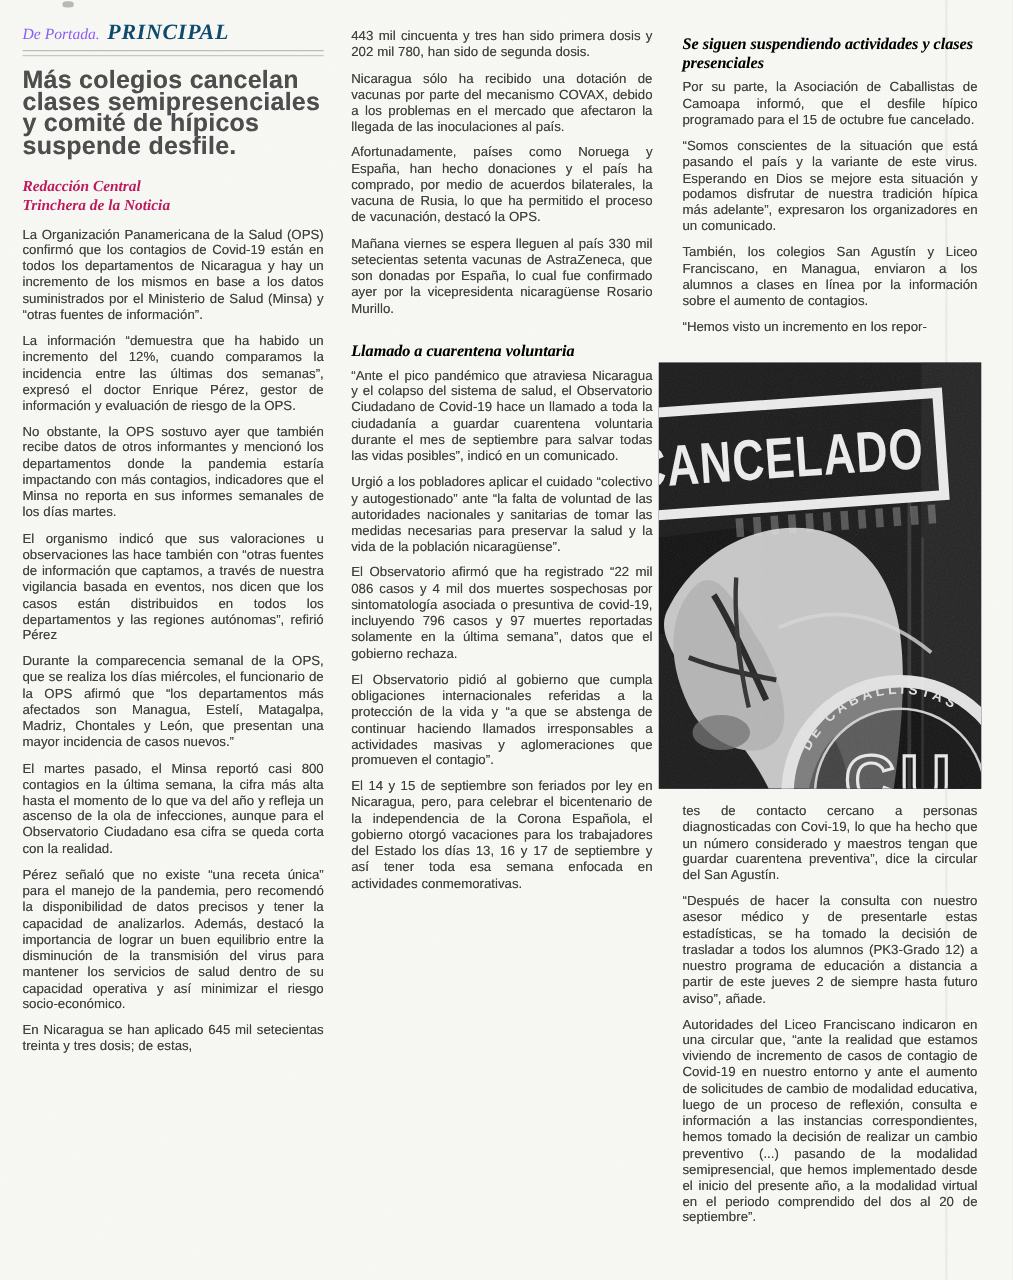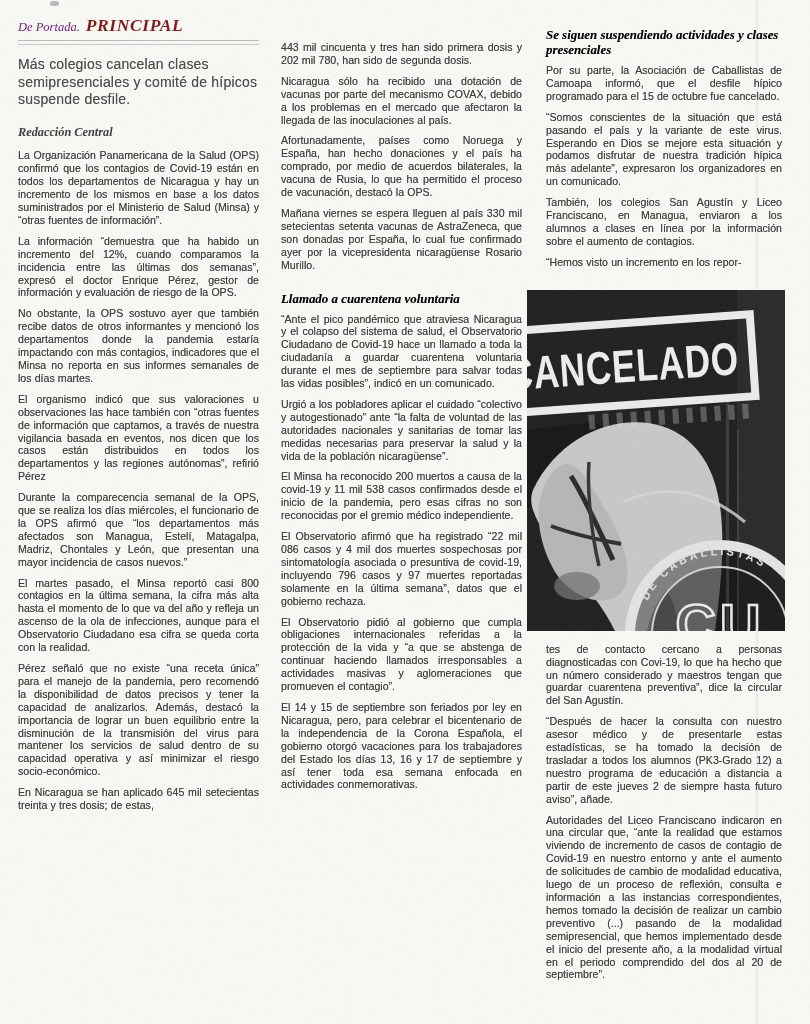--- a/index.html
+++ b/index.html
@@ -3,33 +3,33 @@
 <meta charset="utf-8">
 <style>
   html,body{margin:0;padding:0;background:#e9e9e6;}
   .page{
     position:relative;width:810px;height:1024px;margin:0 auto;
     background:#f8f8f5;overflow:hidden;
     font-family:"Liberation Sans",sans-serif;color:#3d3d3d;
   }
   .col{position:absolute;top:0;box-sizing:border-box;}
   .col-left{left:18px;width:241px;padding-top:16px;}
-  .col-mid{left:281px;width:241px;padding-top:41px;}
+  .col-mid{left:281px;width:241px;padding-top:23px;}
   .col-right{left:546px;width:236px;padding-top:26px;}
 
   .kicker{display:flex;align-items:baseline;gap:6px;white-space:nowrap;}
-  .kicker-prefix{font:italic 500 12.5px/18px "Liberation Serif",serif;color:#701a75;}
-  .kicker-main{font:italic 600 17.5px/18px "Liberation Serif",serif;letter-spacing:.6px;color:#7f1d1d;}
+  .kicker-prefix{font:italic 500 12.5px/18px "Liberation Serif",serif;color:#8b5cf6;}
+  .kicker-main{font:italic 600 17.5px/18px "Liberation Serif",serif;letter-spacing:.6px;color:#0c4a6e;}
   .kicker-rule{height:3px;border-top:1px solid #bdbdbd;border-bottom:1px solid #c8c8c8;margin-top:4px;}
 
   .headline{
     font:400 15.4px/17.6px "Liberation Sans",sans-serif;color:#4d4d4d;
     margin:11px 0 10px 0;letter-spacing:.2px;text-shadow:0 0 .5px rgba(77,77,77,.55);
   }
-  .byline{font:italic 600 12.3px/14.6px "Liberation Serif",serif;color:#404040;margin:16px 0 10px 0;}
+  .byline{font:italic 600 12.3px/14.6px "Liberation Serif",serif;color:#be185d;margin:16px 0 10px 0;}
 
   p.body{
     font-size:10.6px;line-height:12.9px;text-align:justify;
     margin:0 0 8px 0;color:#3e3e3e;word-spacing:.2px;
     text-shadow:0 0 .4px rgba(62,62,62,.6);
     -webkit-hyphens:auto;hyphens:auto;
   }
   .subhead{
     font:italic 700 12.9px/15px "Liberation Serif",serif;color:#000000;
     margin:2px 0 6px 0;text-shadow:0 0 .4px rgba(53,53,53,.5);
@@ -54,24 +54,25 @@
   <div class="speck"></div>
   <div class="fold-line"></div>
 
   <div class="col col-left">
     <div class="kicker">
       <span class="kicker-prefix">De Portada.</span>
       <span class="kicker-main">PRINCIPAL</span>
     </div>
     <div class="kicker-rule"></div>
 
-    <h1 class="headline" style="font-size:14px;">Más colegios cancelan clases semipresenciales y comité de hípicos suspende desfile.</h1>
+    <h1 class="headline" style="font-size:20px;font-weight:bold;">Más colegios cancelan clases semipresenciales y comité de hípicos suspende desfile.</h1>
 
     <div class="byline">
       <div>Redacción Central</div>
+      <div>Trinchera de la Noticia</div>
     </div>
 
     <p class="body">La Organización Panamericana de la Salud (OPS) confirmó que los contagios de Covid-19 están en todos los departamentos de Nicaragua y hay un incremento de los mismos en base a los datos suministrados por el Ministerio de Salud (Minsa) y “otras fuentes de información”.</p>
     <p class="body">La información “demuestra que ha habido un incremento del 12%, cuando comparamos la incidencia entre las últimas dos semanas”, expresó el doctor Enrique Pérez, gestor de información y evaluación de riesgo de la OPS.</p>
     <p class="body">No obstante, la OPS sostuvo ayer que también recibe datos de otros informantes y mencionó los departamentos donde la pandemia estaría impactando con más contagios, indicadores que el Minsa no reporta en sus informes semanales de los días martes.</p>
     <p class="body">El organismo indicó que sus valoraciones u observaciones las hace también con “otras fuentes de información que captamos, a través de nuestra vigilancia basada en eventos, nos dicen que los casos están distribuidos en todos los departamentos y las regiones autónomas”, refirió Pérez</p>
     <p class="body">Durante la comparecencia semanal de la OPS, que se realiza los días miércoles, el funcionario de la OPS afirmó que “los departamentos más afectados son Managua, Estelí, Matagalpa, Madriz, Chontales y León, que presentan una mayor incidencia de casos nuevos.”</p>
     <p class="body">El martes pasado, el Minsa reportó casi 800 contagios en la última semana, la cifra más alta hasta el momento de lo que va del año y refleja un ascenso de la ola de infecciones, aunque para el Observatorio Ciudadano esa cifra se queda corta con la realidad.</p>
     <p class="body">Pérez señaló que no existe “una receta única” para el manejo de la pandemia, pero recomendó la disponibilidad de datos precisos y tener la capacidad de analizarlos. Además, destacó la importancia de lograr un buen equilibrio entre la disminución de la transmisión del virus para mantener los servicios de salud dentro de su capacidad operativa y así minimizar el riesgo socio-económico.</p>
     <p class="body">En Nicaragua se han aplicado 645 mil setecientas treinta y tres dosis; de estas,</p>
@@ -80,21 +81,20 @@
   <div class="col col-mid">
     <p class="body">443 mil cincuenta y tres han sido primera dosis y 202 mil 780, han sido de segunda dosis.</p>
     <p class="body">Nicaragua sólo ha recibido una dotación de vacunas por parte del mecanismo COVAX, debido a los problemas en el mercado que afectaron la llegada de las inoculaciones al país.</p>
     <p class="body">Afortunadamente, países como Noruega y España, han hecho donaciones y el país ha comprado, por medio de acuerdos bilaterales, la vacuna de Rusia, lo que ha permitido el proceso de vacunación, destacó la OPS.</p>
     <p class="body">Mañana viernes se espera lleguen al país 330 mil setecientas setenta vacunas de AstraZeneca, que son donadas por España, lo cual fue confirmado ayer por la vicepresidenta nicaragüense Rosario Murillo.</p>
 
     <h2 class="subhead mid">Llamado a cuarentena voluntaria</h2>
 
     <p class="body">“Ante el pico pandémico que atraviesa Nicaragua y el colapso del sistema de salud, el Observatorio Ciudadano de Covid-19 hace un llamado a toda la ciudadanía a guardar cuarentena voluntaria durante el mes de septiembre para salvar todas las vidas posibles”, indicó en un comunicado.</p>
     <p class="body">Urgió a los pobladores aplicar el cuidado “colectivo y autogestionado” ante “la falta de voluntad de las autoridades nacionales y sanitarias de tomar las medidas necesarias para preservar la salud y la vida de la población nicaragüense”.</p>
-    <p class="body">El Minsa ha reconocido 200 muertos a causa de la covid-19 y 11 mil 538 casos confirmados desde el inicio de la pandemia, pero esas cifras no son reconocidas por el gremio médico independiente.</p>
     <p class="body">El Observatorio afirmó que ha registrado “22 mil 086 casos y 4 mil dos muertes sospechosas por sintomatología asociada o presuntiva de covid-19, incluyendo 796 casos y 97 muertes reportadas solamente en la última semana”, datos que el gobierno rechaza.</p>
     <p class="body">El Observatorio pidió al gobierno que cumpla obligaciones internacionales referidas a la protección de la vida y “a que se abstenga de continuar haciendo llamados irresponsables a actividades masivas y aglomeraciones que promueven el contagio”.</p>
     <p class="body">El 14 y 15 de septiembre son feriados por ley en Nicaragua, pero, para celebrar el bicentenario de la independencia de la Corona Española, el gobierno otorgó vacaciones para los trabajadores del Estado los días 13, 16 y 17 de septiembre y así tener toda esa semana enfocada en actividades conmemorativas.</p>
   </div>
 
   <div class="col col-right">
     <h2 class="subhead">Se siguen suspendiendo actividades y clases presenciales</h2>
 
     <p class="body">Por su parte, la Asociación de Caballistas de Camoapa informó, que el desfile hípico programado para el 15 de octubre fue cancelado.</p>
     <p class="body">“Somos conscientes de la situación que está pasando el país y la variante de este virus. Esperando en Dios se mejore esta situación y podamos disfrutar de nuestra tradición hípica más adelante”, expresaron los organizadores en un comunicado.</p>

